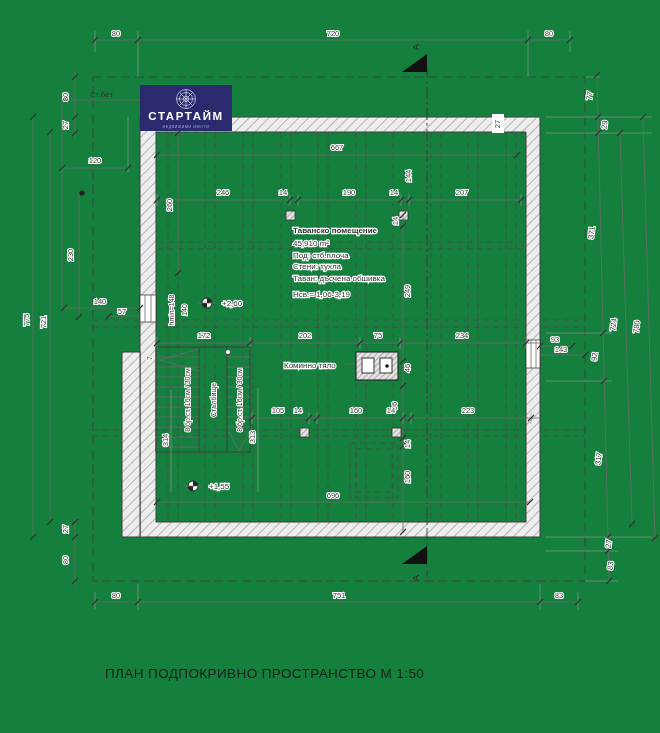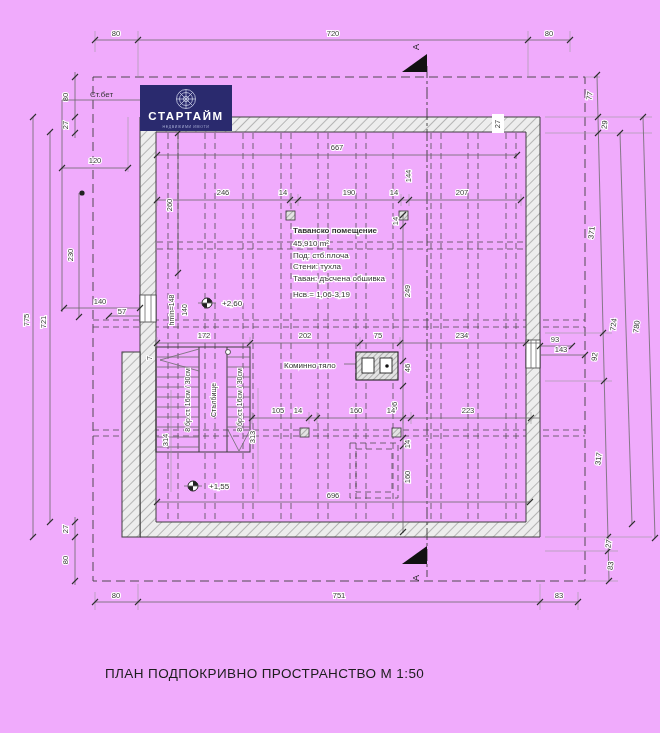--- a/index.html
+++ b/index.html
@@ -1,16 +1,16 @@
 <!DOCTYPE html>
 <html><head>
 <meta charset="utf-8">
 <style>
   html,body{margin:0;padding:0;background:#ffffff;}
-  .page{position:relative;width:660px;height:733px;background:#f0abfc;overflow:hidden;
+  .page{position:relative;width:660px;height:733px;background:#15803d;overflow:hidden;
         font-family:"Liberation Sans", sans-serif;}
   svg{position:absolute;left:0;top:0;}
   text{fill:#3a3a3a;font-family:"Liberation Sans", sans-serif;}
   .dim{font-size:7.6px;paint-order:stroke;stroke:#ffffff;stroke-width:2.2px;}
   .dimv{font-size:7.6px;paint-order:stroke;stroke:#ffffff;stroke-width:2.2px;}
   .roomtxt{font-size:8px;fill:#333;paint-order:stroke;stroke:#ffffff;stroke-width:2.4px;}
   .roomhead{font-weight:bold;}
   .stairtxt{font-size:7px;fill:#333;paint-order:stroke;stroke:#ffffff;stroke-width:2px;}
   .calltxt{font-size:8px;fill:#333;}
   .sect{font-size:9px;fill:#222;}

